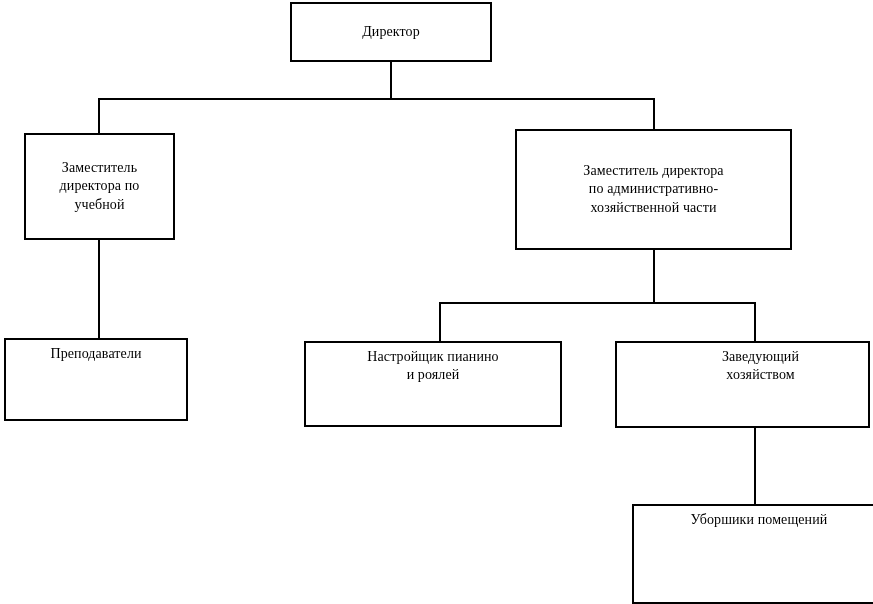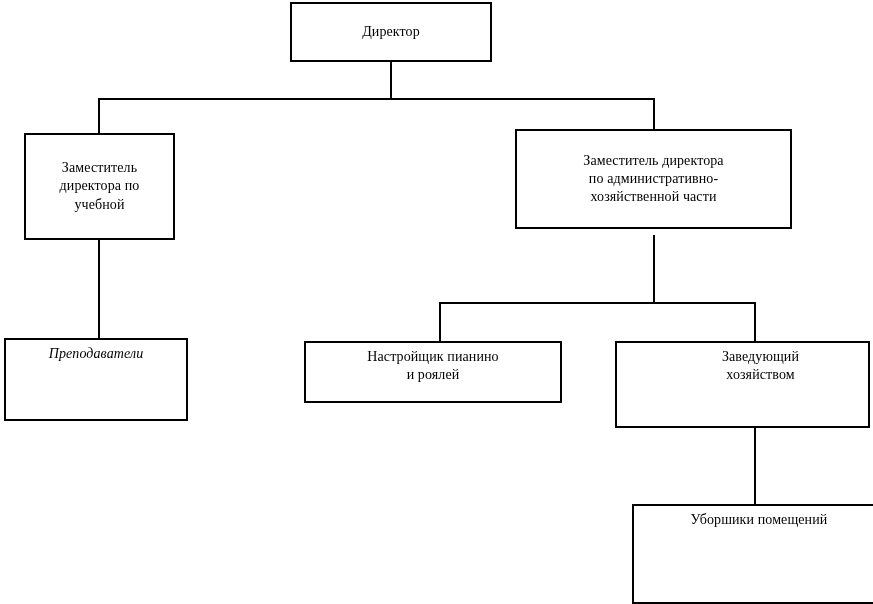--- a/index.html
+++ b/index.html
@@ -79,31 +79,31 @@
   <div class="node v-center" style="left:290px; top:2px; width:202px; height:60px;">
     <span class="node-label">Директор</span>
   </div>
 
   <div class="node v-center" style="left:24px; top:133px; width:151px; height:107px;">
     <span class="node-label">Заместитель
 директора по
 учебной</span>
   </div>
 
-  <div class="node v-center" style="left:515px; top:129px; width:277px; height:100px;">
+  <div class="node v-center" style="left:515px; top:129px; width:277px; height:121px;">
     <span class="node-label">Заместитель директора
 по административно-
 хозяйственной части</span>
   </div>
 
-  <div class="node v-top" style="left:4px; top:338px; width:184px; height:83px;font-style:italic;">
+  <div class="node v-top" style="left:4px; top:338px; width:184px; height:83px;">
     <span class="node-label">Преподаватели</span>
   </div>
 
-  <div class="node v-top" style="left:304px; top:341px; width:258px; height:62px;">
+  <div class="node v-top" style="left:304px; top:341px; width:258px; height:86px;">
     <span class="node-label">Настройщик пианино
 и роялей</span>
   </div>
 
   <div class="node v-top" style="left:615px; top:341px; width:255px; height:87px;padding-left:36px;">
     <span class="node-label">Заведующий
 хозяйством</span>
   </div>
 
   <div class="node v-top" style="left:616px; top:504px; width:254px; height:100px;margin-left:16px;">

